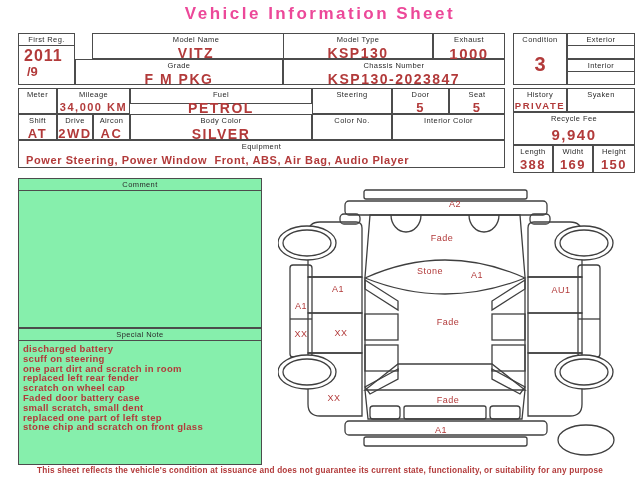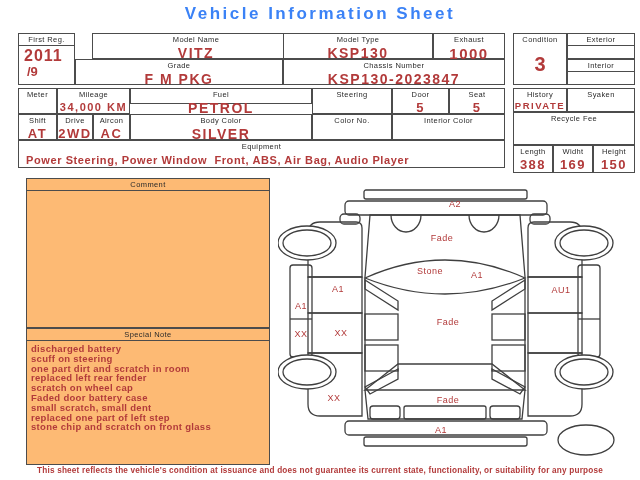--- a/index.html
+++ b/index.html
@@ -3,21 +3,21 @@
 <meta charset="utf-8">
 <style>
   :root { --red:#b23a3a; --line:#4c4c4c; --ink:#2a2a2a; }
   html,body { margin:0; padding:0; background:#fff; }
   #sheet {
     position:relative; width:640px; height:480px; background:#ffffff;
     font-family:"Liberation Sans", sans-serif; overflow:hidden;
   }
   .title {
     position:absolute; top:4px; left:0; width:640px; text-align:center;
-    font-size:17px; font-weight:bold; letter-spacing:2.5px; color:#3b82f6;
+    font-size:17px; font-weight:bold; letter-spacing:2.5px; color:#ec4899;
   }
   .cell {
     position:absolute; box-sizing:border-box; border:1px solid var(--line);
     display:flex; flex-direction:column; background:#fff;
   }
   .lbl {
     font-size:7.5px; color:var(--ink); text-align:center; line-height:11px;
     letter-spacing:0.4px; flex:0 0 auto; white-space:nowrap; overflow:hidden;
   }
   .lbl.u { border-bottom:1px solid var(--line); }
@@ -26,21 +26,21 @@
     color:var(--red); font-weight:bold; letter-spacing:1.5px; white-space:nowrap;
   }
   .fs9  { font-size:9.5px; }  .fs11 { font-size:11px; }
   .fs13 { font-size:13px; }   .fs14 { font-size:14px; }
   .fs15 { font-size:15px; }   .fs20 { font-size:20px; letter-spacing:0; }
   .firstreg-val { flex:1; color:var(--red); font-weight:bold; padding-left:5px; line-height:1; padding-top:2px; }
   .firstreg-val .l1 { font-size:16px; letter-spacing:1px; }
   .firstreg-val .l2 { font-size:13px; padding-left:3px; margin-top:1px; }
   .equip-val { flex:1; display:flex; align-items:center; color:var(--red); font-weight:bold;
                font-size:11px; padding-left:7px; letter-spacing:0.6px; white-space:pre; }
-  .panel { position:absolute; box-sizing:border-box; border:1px solid var(--line); background:#fdba74;margin-left:8px; }
+  .panel { position:absolute; box-sizing:border-box; border:1px solid var(--line); background:#86efac; }
   .panel .hdr { font-size:7.5px; color:var(--ink); text-align:center; line-height:11px;
                 border-bottom:1px solid var(--line); letter-spacing:0.4px; }
   .notes { padding:3px 2px 0 4px; }
   .note-line { font-size:9.5px; font-weight:bold; color:var(--red); line-height:9.8px;
                letter-spacing:0.3px; white-space:nowrap; }
   .footer { position:absolute; left:0; top:466px; width:640px; text-align:center;
             font-size:8.2px; font-weight:bold; color:var(--red); letter-spacing:0.2px; white-space:nowrap; }
   #car-svg { position:absolute; left:278px; top:188px; }
   #car-svg text { font-family:"Liberation Sans", sans-serif; font-size:9px; letter-spacing:0.5px; }
 </style>
@@ -150,20 +150,21 @@
   <div class="cell" style="left:513px;top:88px;width:54px;height:24px">
     <div class="lbl">History</div>
     <div class="val fs9">PRIVATE</div>
   </div>
   <div class="cell" style="left:567px;top:88px;width:68px;height:24px">
     <div class="lbl">Syaken</div>
     <div class="val fs9"></div>
   </div>
   <div class="cell" style="left:513px;top:112px;width:122px;height:33px">
     <div class="lbl">Recycle Fee</div>
+    <div class="val fs15">9,940</div>
   </div>
   <div class="cell" style="left:513px;top:145px;width:40px;height:28px">
     <div class="lbl">Length</div>
     <div class="val fs13">388</div>
   </div>
   <div class="cell" style="left:553px;top:145px;width:40px;height:28px">
     <div class="lbl">Widht</div>
     <div class="val fs13">169</div>
   </div>
   <div class="cell" style="left:593px;top:145px;width:42px;height:28px">

